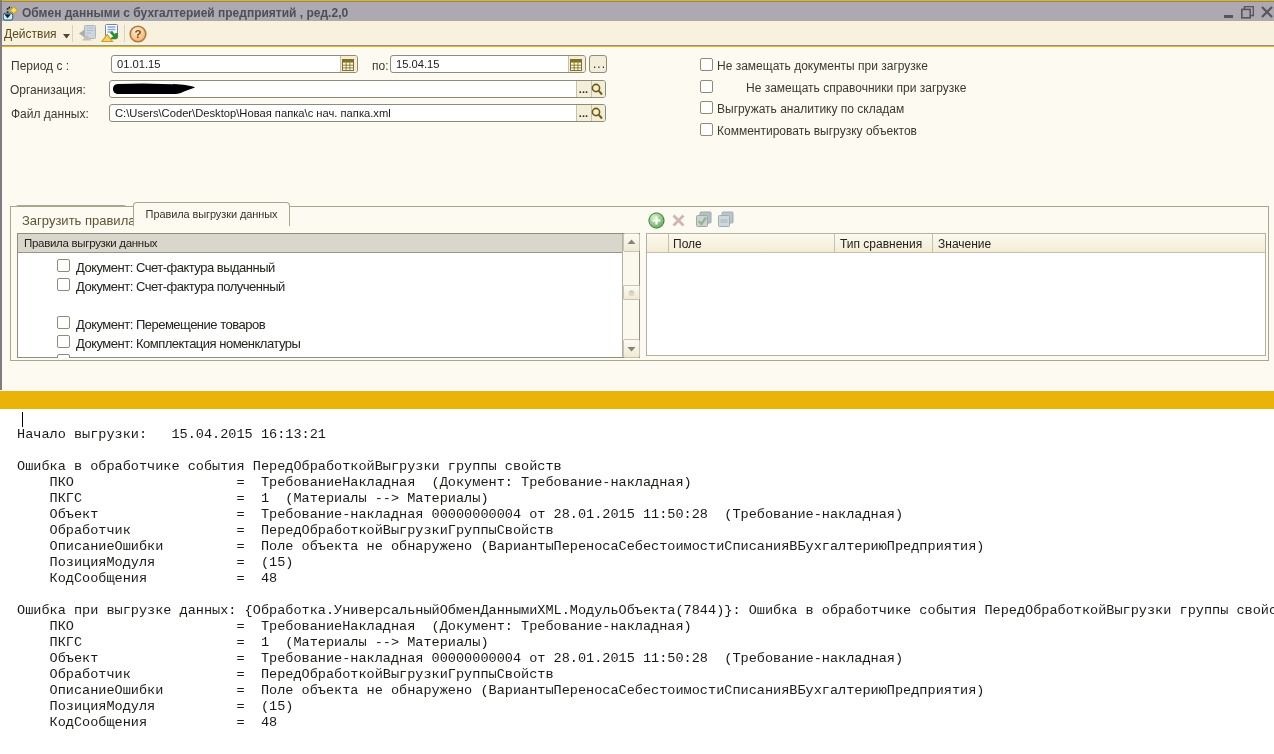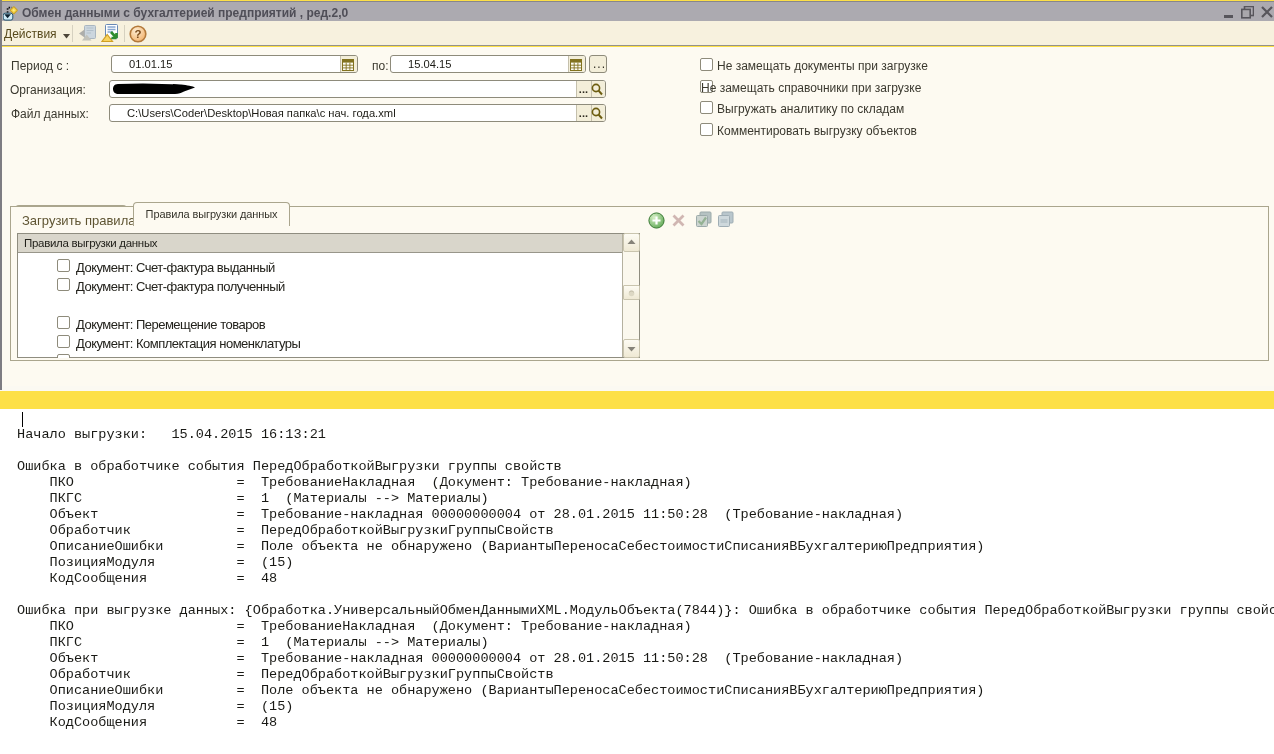--- a/index.html
+++ b/index.html
@@ -1,34 +1,34 @@
 <!DOCTYPE html>
 <html><head>
 <meta charset="utf-8">
 <style>
 * { margin:0; padding:0; box-sizing:border-box; }
 html,body { width:1274px; height:754px; overflow:hidden; }
 body { font-family:"Liberation Sans", sans-serif; background:#fff; position:relative; }
 .abs { position:absolute; }
-#win { position:absolute; left:0; top:0; width:1274px; height:754px; background:#fde047; }
+#win { position:absolute; left:0; top:0; width:1274px; height:754px; background:#eab308; }
 
 #titlebar { position:absolute; left:0; top:1px; width:1274px; height:20px; background:#acaab0; border-top:1px solid #87868b; border-bottom:1px solid #7a797f; box-sizing:content-box; }
 #titlebar .ttl { position:absolute; left:22px; top:4px; font-size:12px; font-weight:bold; color:#4f4e57; letter-spacing:0px; }
 #leftborder { position:absolute; left:0; top:0; width:2px; height:390px; background:#7d7c82; z-index:50; }
 
 .winbtn { position:absolute; }
 
 #toolbar { position:absolute; left:2px; top:21px; width:1272px; height:25px; background:#f7f1de; border-bottom:1px solid #94928a; }
 #toolbar .act { position:absolute; left:2px; top:6px; font-size:12px; color:#57491c; }
 .tsep { position:absolute; top:4px; width:1px; height:17px; background:#d6d1c0; }
 
 #form { position:absolute; left:2px; top:47px; width:1272px; height:344px; background:#fdfaf1; }
 .lbl { position:absolute; font-size:12px; color:#3b392f; }
 .inp { position:absolute; background:#fff; border:1px solid #8e8b7b; border-radius:3px; }
-.inp .txt { position:absolute; left:5px; top:2px; font-size:11.2px; color:#1c1b15; white-space:nowrap;margin-left:12px; }
+.inp .txt { position:absolute; left:5px; top:2px; font-size:11.2px; color:#1c1b15; white-space:nowrap; }
 .btnface { background:#f3eed9; }
 .cb { position:absolute; width:13px; height:13px; background:#fff; border:1px solid #8e8b7b; border-radius:2px; }
 
 .tab { position:absolute; font-size:11px; letter-spacing:-0.1px; color:#37352c; border:1px solid #aaa58d; border-bottom:none; border-radius:4px 4px 0 0; text-align:center;margin-top:19px; }
 #panel { position:absolute; left:10px; top:206px; width:1259px; height:155px; background:#fdfaf1; border:1px solid #aaa58d; }
 
 #list { position:absolute; left:17px; top:233px; width:623px; height:125px; border:1px solid #8f8d80; background:#fff; }
 #listhdr { position:absolute; left:0; top:0; width:604px; height:19px; background:#d9d6cb; border-bottom:1px solid #98968a; font-size:11.5px; letter-spacing:-0.3px; color:#23221c; }
 .lrow { position:absolute; left:0; width:604px; height:19px; font-size:13px; letter-spacing:-0.5px; color:#23221c; }
 .lcb { position:absolute; left:39px; top:2px; width:13px; height:13px; background:#fff; border:1px solid #8e8b7b; border-radius:2px; }
@@ -145,34 +145,34 @@
     <div style="position:absolute;right:0;top:0;width:14px;height:16px;background:#f3eed9;border-left:1px solid #c5c0ac;border-radius:0 2px 2px 0"></div>
     <div style="position:absolute;right:17px;top:2px;font-size:11px;font-weight:bold;color:#2e2b20">...</div>
     <svg class="abs" style="right:2px;top:2px" width="12" height="13" viewBox="0 0 12 13">
       <circle cx="5" cy="5" r="3.6" fill="none" stroke="#6d5d10" stroke-width="1.6"></circle>
       <path d="M7.6 7.6 L11 11.5" stroke="#6d5d10" stroke-width="2"></path>
     </svg>
   </div>
 
   <div class="lbl" style="left:11px;top:107px">Файл данных:</div>
   <div class="inp" style="left:109px;top:104px;width:497px;height:18px">
-    <div class="txt">C:\Users\Coder\Desktop\Новая папка\с нач. года.xml</div>
+    <div class="txt">C:\Users\Coder\Desktop\Новая папка\с нач. папка.xml</div>
     <div style="position:absolute;right:14px;top:0;width:15px;height:16px;background:#f3eed9;border-left:1px solid #c5c0ac"></div>
     <div style="position:absolute;right:0;top:0;width:14px;height:16px;background:#f3eed9;border-left:1px solid #c5c0ac;border-radius:0 2px 2px 0"></div>
     <div style="position:absolute;right:17px;top:2px;font-size:11px;font-weight:bold;color:#2e2b20">...</div>
     <svg class="abs" style="right:2px;top:2px" width="12" height="13" viewBox="0 0 12 13">
       <circle cx="5" cy="5" r="3.6" fill="none" stroke="#6d5d10" stroke-width="1.6"></circle>
       <path d="M7.6 7.6 L11 11.5" stroke="#6d5d10" stroke-width="2"></path>
     </svg>
   </div>
 
   <div class="cb" style="left:700px;top:58px"></div>
   <div class="lbl" style="left:717px;top:59px">Не замещать документы при загрузке</div>
   <div class="cb" style="left:700px;top:80px"></div>
-  <div class="lbl" style="left:701px;top:81px">Не замещать справочники при загрузке</div>
+  <div class="lbl" style="left:746px;top:81px">Не замещать справочники при загрузке</div>
   <div class="cb" style="left:700px;top:101px"></div>
   <div class="lbl" style="left:717px;top:102px">Выгружать аналитику по складам</div>
   <div class="cb" style="left:700px;top:123px"></div>
   <div class="lbl" style="left:717px;top:124px">Комментировать выгрузку объектов</div>
 
   <div class="tab" style="left:15px;top:186px;width:112px;height:20px;background:#f2ecd9;padding-top:3px">Отбор документов</div>
   <div id="panel"></div>
   <div class="tab" style="left:133px;top:183px;width:157px;height:24px;background:#fdfaf1;padding-top:5px;z-index:5">Правила выгрузки данных</div>
 
   <div style="position:absolute;left:22px;top:213px;font-size:13px;color:#5e5432">Загрузить правила обмена</div>
@@ -232,20 +232,30 @@
     <rect x="5" y="1" width="11" height="11" rx="1" fill="#b6c2c2" stroke="#9caaaa"></rect>
     <rect x="1.5" y="4.5" width="11" height="11" rx="1" fill="#ccd4d0" stroke="#9caaaa"></rect>
     <path d="M3.5 10 L6.5 13 L11 6.5" fill="none" stroke="#94b294" stroke-width="2.2"></path>
   </svg>
   <svg class="abs" style="left:717px;top:211px" width="18" height="18" viewBox="0 0 18 18">
     <rect x="5" y="1" width="11" height="11" rx="1" fill="#b9c6cc" stroke="#9fadb4"></rect>
     <rect x="1.5" y="4.5" width="11" height="11" rx="1" fill="#ced8dc" stroke="#9fadb4"></rect>
     <rect x="3.5" y="8" width="7" height="4" fill="#b9c6cc"></rect>
   </svg>
 
+  <div id="rtable">
+    <div id="rthdr">
+      <div style="position:absolute;left:26px;top:3px">Поле</div>
+      <div style="position:absolute;left:193px;top:3px">Тип сравнения</div>
+      <div style="position:absolute;left:291px;top:3px">Значение</div>
+      <div class="vline" style="left:21px"></div>
+      <div class="vline" style="left:187px"></div>
+      <div class="vline" style="left:285px"></div>
+    </div>
+  </div>
 
 
   <div style="position:absolute;left:0;top:386px;width:1274px;height:5px;background:#fbf9f2"></div>
   <div id="logbody">
     <div id="caret"></div>
     <div id="logtext">
 Начало выгрузки:   15.04.2015 16:13:21
 
 Ошибка в обработчике события ПередОбработкойВыгрузки группы свойств
     ПКО                    =  ТребованиеНакладная  (Документ: Требование-накладная)

